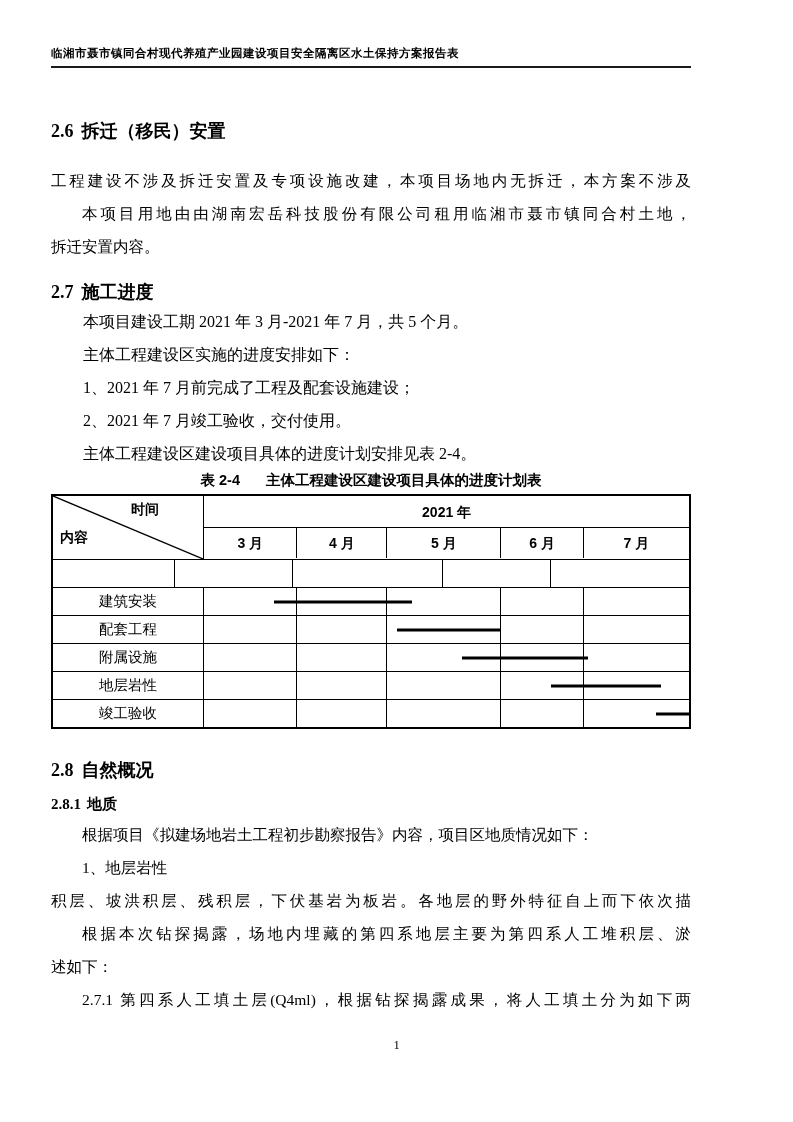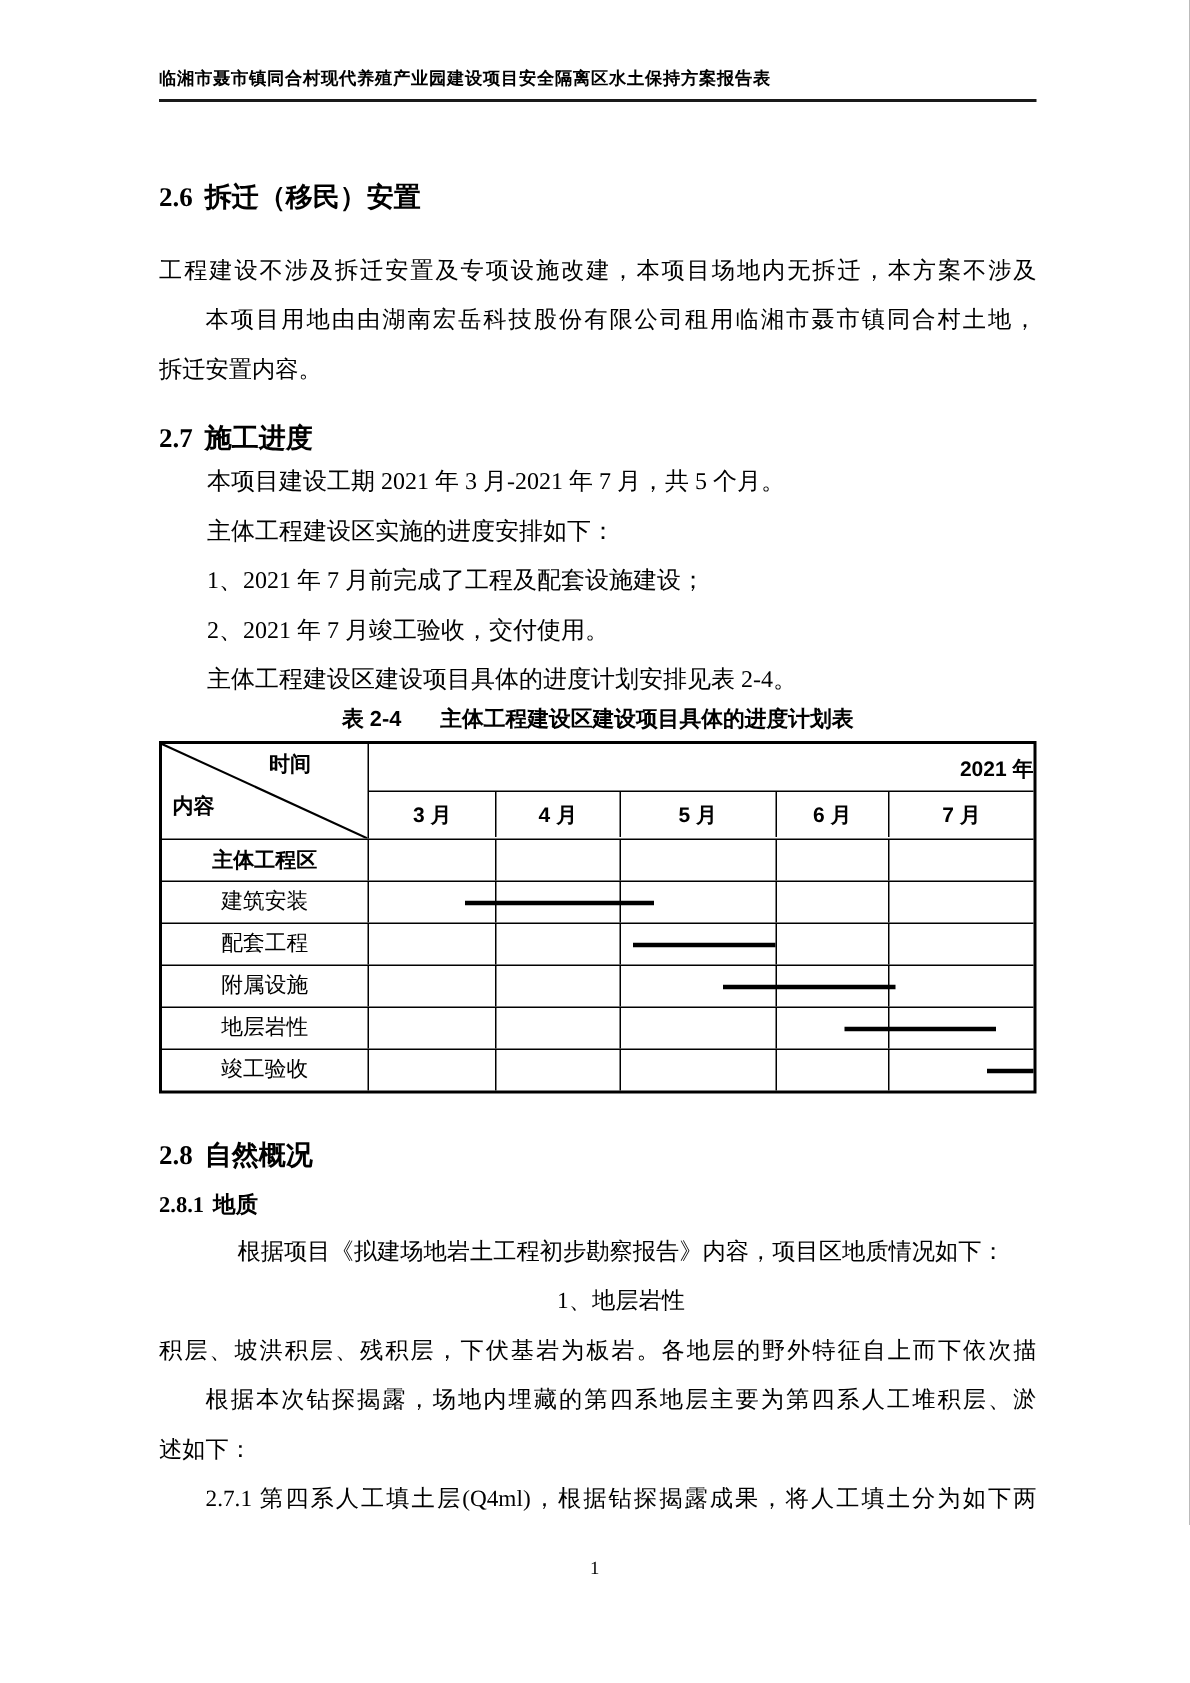--- a/index.html
+++ b/index.html
@@ -7,21 +7,21 @@
   .page {
     position: relative;
     width: 793px;
     height: 1122px;
     margin: 0 auto;
     background: #ffffff;
     color: #000;
     font-family: "Liberation Serif", "DejaVu Serif", serif;
     overflow: hidden;
   }
-  .content { padding: 46px 102px 0 106px; }
+  .content { padding: 46px 102px 0 51px; }
 
   
   .running-header {
     font-size: 11.5px;
     font-weight: 700;
     letter-spacing: 0.5px;
     padding-bottom: 5px;
     border-bottom: 2px solid #1a1a1a;
     line-height: 15px;
   }
@@ -44,21 +44,21 @@
   }
   .h-minor .h-num { font-family: "Liberation Serif", serif; margin-right: 6px; }
 
   
   .para { margin-top: 20px; font-size: 15.5px; line-height: 33px; }
   .para .pline { text-align: justify; text-align-last: justify; }
   .para .pline.first { text-indent: 2em; }
   .para .pline.last { text-align-last: left; }
   .plain-lines { font-size: 16px; line-height: 33px; }
   .plain-lines .pline { text-indent: 2em; }
-  .single-line { font-size: 15.5px; line-height: 33px; text-indent: 2em; text-align: center; }
+  .single-line { font-size: 15.5px; line-height: 33px; text-indent: 2em; }
   .single-line.justified { text-align: justify; text-align-last: justify; }
 
   .mt18 { margin-top: 16px; }
   .mt28 { margin-top: 28px; }
   .mt5  { margin-top: 3px; }
   .mt0  { margin-top: 0; }
 
   
   .tcaption {
     margin-top: 1px;
@@ -86,21 +86,21 @@
     font-weight: 700;
     font-family: "Liberation Sans", sans-serif;
   }
   .corner svg { position: absolute; inset: 0; width: 100%; height: 100%; }
   .corner .c-top { position: absolute; top: 5px; left: 52%; }
   .corner .c-bottom { position: absolute; bottom: 12px; left: 7px; }
   .head-right { flex: 1; }
   .year-row {
     height: 32px; line-height: 32px;
     border-bottom: 1px solid #000;
-    text-align: right; font-weight: 700;
+    text-align: center; font-weight: 700;
     font-family: "Liberation Sans", sans-serif;
   }
   .months-row { display: flex; height: 30px; }
   .mhead {
     line-height: 30px; text-align: center; font-weight: 700;
     font-family: "Liberation Sans", sans-serif;
   }
   .mhead + .mhead { border-left: 1px solid #000; }
   .trow { display: flex; height: 28px; border-top: 1px solid #000; }
   .rlabel {
@@ -176,21 +176,20 @@
               <div class="mhead" style="width: 19%;">3 月</div>
               <div class="mhead" style="width: 18.6%;">4 月</div>
               <div class="mhead" style="width: 23.5%;">5 月</div>
               <div class="mhead" style="width: 17%;">6 月</div>
               <div class="mhead" style="width: 21.9%;">7 月</div>
             </div>
         </div>
       </div>
       <div id="gantt-body">
           <div class="trow">
-            <div class="rlabel bold">主体工程区</div>
             <div class="area">
               <div class="mcell" style="width: 19%;"></div>
               <div class="mcell" style="width: 18.6%;"></div>
               <div class="mcell" style="width: 23.5%;"></div>
               <div class="mcell" style="width: 17%;"></div>
               <div class="mcell" style="width: 21.9%;"></div>
             </div>
           </div>
           <div class="trow">
             <div class="rlabel">建筑安装</div>

